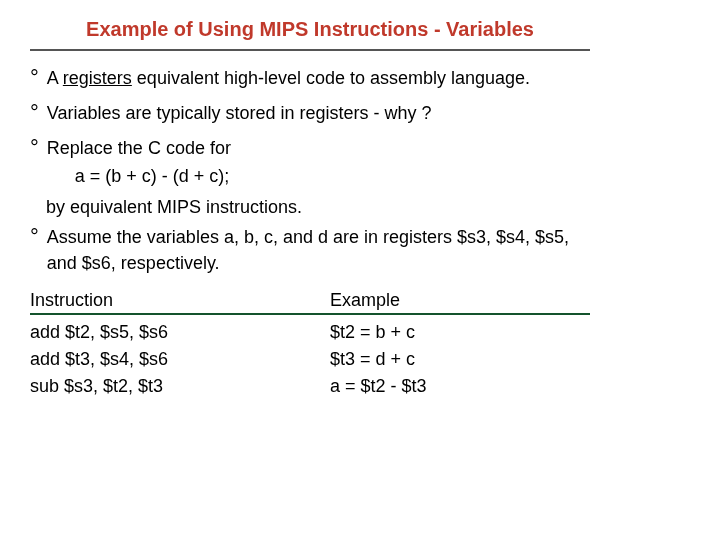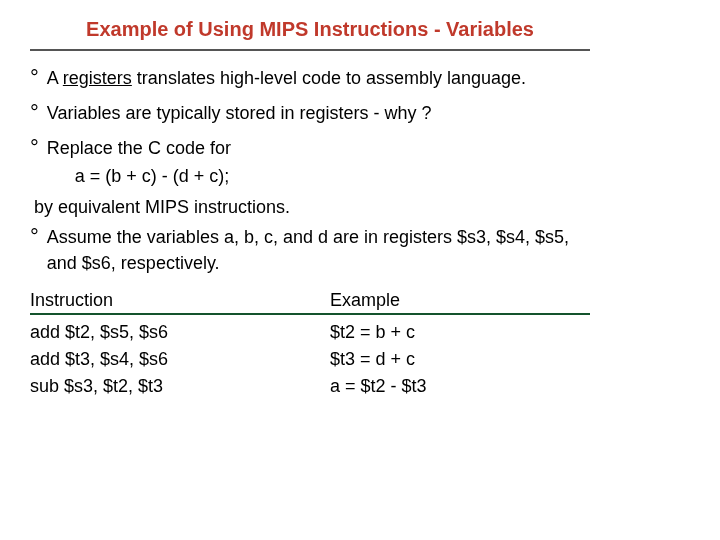--- a/index.html
+++ b/index.html
@@ -60,21 +60,21 @@
       text-decoration: underline;
     }
 
     .indent {
       margin-left: 28px;
       margin-top: 2px;
       font-size: 18px;
     }
 
     .by-line {
-      margin-left: 4px;
+      margin-left: 16px;
       margin-top: 2px;
       margin-bottom: 6px;
       font-size: 18px;
     }
 
     .table-section {
       margin-top: 8px;
       width: 100%;
     }
 
@@ -109,21 +109,21 @@
   </style>
 </head>
 <body>
 
 <div class="slide-container">
   <div class="title">Example of Using MIPS Instructions - Variables</div>
 
   <div class="bullet-section">
     <span class="bullet">°</span>
     <div class="bullet-content">
-      <span>A </span><span class="underline">registers</span><span> translates high-level code to assembly language.</span>
+      <span>A </span><span class="underline">registers</span><span> equivalent high-level code to assembly language.</span>
     </div>
   </div>
 
   <div class="bullet-section">
     <span class="bullet">°</span>
     <div class="bullet-content">Variables are typically stored in registers - why ?</div>
   </div>
 
   <div class="bullet-section">
     <span class="bullet">°</span>

